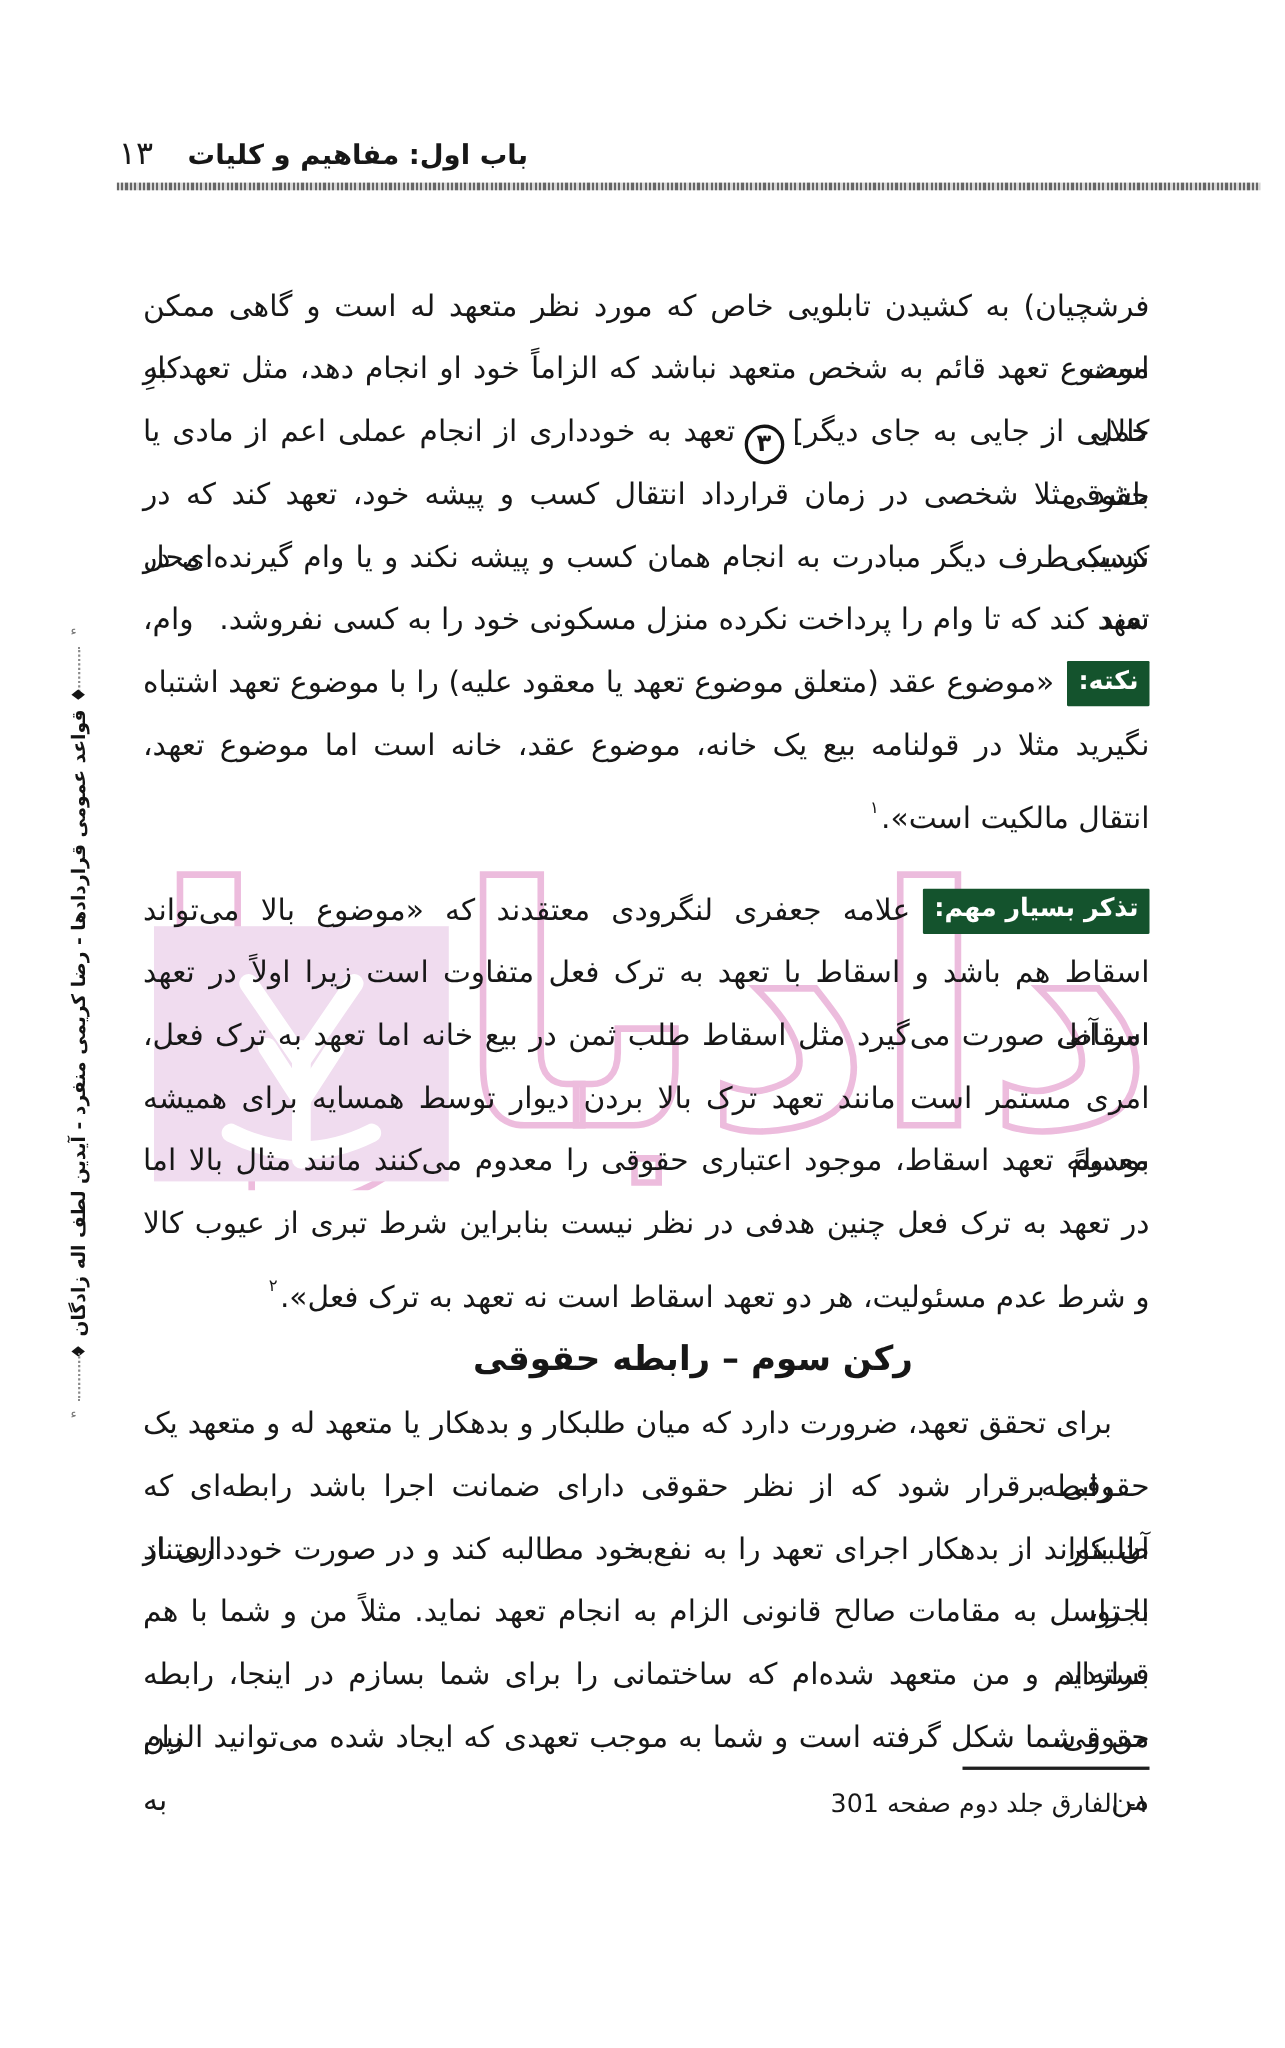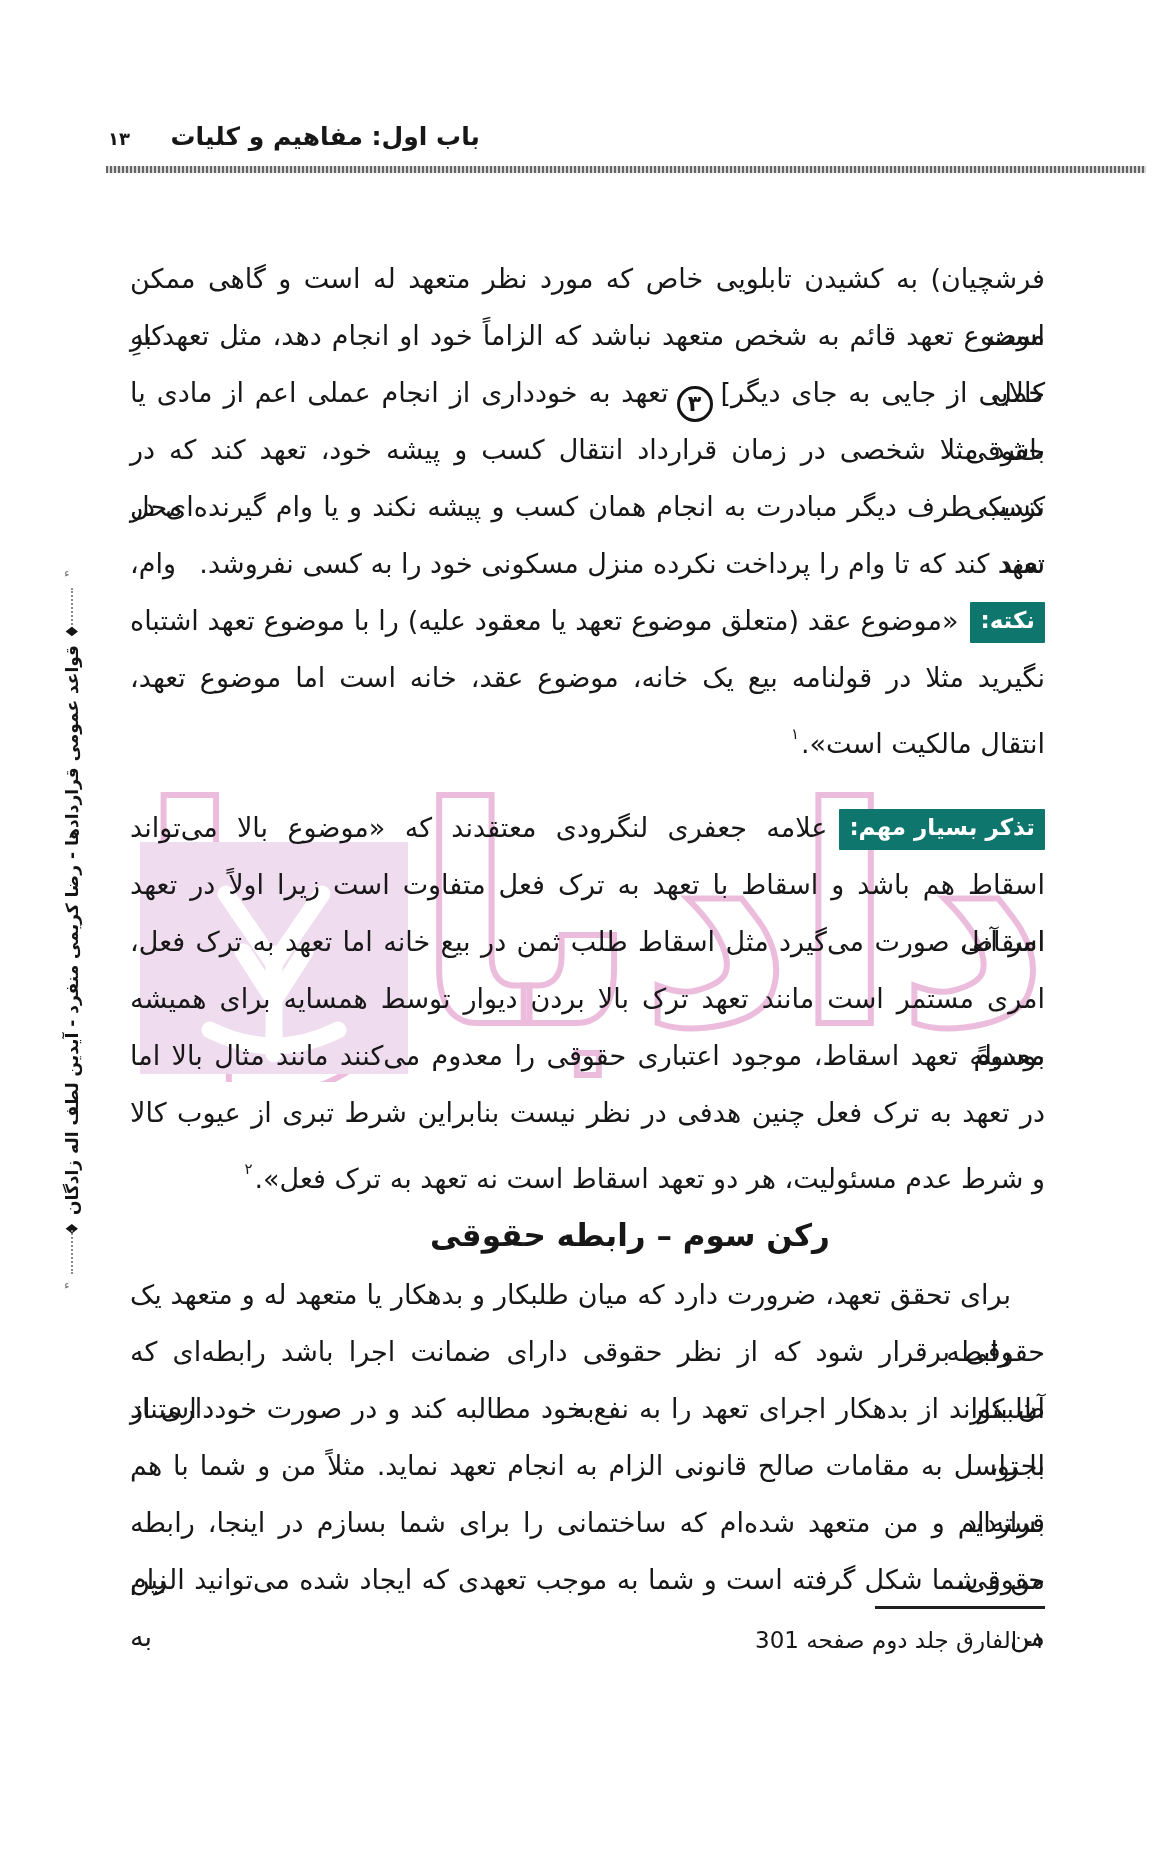--- a/index.html
+++ b/index.html
@@ -3,21 +3,21 @@
 <meta charset="utf-8">
 <style>
   html,body{margin:0;padding:0;background:#ffffff;}
   .page{position:relative;width:1168px;height:1862px;background:#ffffff;overflow:hidden;
         font-family:"DejaVu Sans",sans-serif;color:#171717;}
 
   
   .header{position:absolute;left:108px;top:122px;width:372px;direction:rtl;
           display:flex;justify-content:space-between;align-items:baseline;z-index:3;}
   .chapter{font-weight:bold;font-size:25px;white-space:nowrap;}
-  .pagenum{font-weight:bold;font-size:18px;}
+  .pagenum{font-weight:normal;font-size:29px;}
   .header-rule{position:absolute;left:106px;top:166px;width:1040px;height:7px;z-index:3;
     background:repeating-linear-gradient(90deg,rgba(75,75,75,.85) 0 2px,rgba(175,175,175,.5) 2px 4px);}
 
   
   .sidebar-text{position:absolute;left:72px;top:930px;transform:translate(-50%,-50%) rotate(-90deg);
     white-space:nowrap;font-size:17px;font-weight:bold;direction:rtl;color:#141414;z-index:3;}
   .tick{position:absolute;left:71px;width:0;height:44px;border-left:2px dotted #8a8a8a;z-index:3;}
   .tick-top{top:588px;}
   .tick-bottom{top:1230px;}
   .tick-dot{position:absolute;left:64px;font-size:12px;color:#777;z-index:3;}
@@ -33,21 +33,21 @@
 
   
   .textcol{position:absolute;left:130px;top:250px;width:915px;direction:rtl;
     font-size:27px;z-index:2;}
   .line{height:57px;line-height:57px;text-align:justify;text-align-last:justify;}
   .line.last{text-align-last:right;}
   .line.ind{padding-right:34px;}
   .para.gap-top{margin-top:36px;}
   .heading{height:62px;line-height:62px;font-weight:bold;font-size:31px;
     text-align:left;padding-left:300px;direction:rtl;margin-top:6px;z-index:2;position:relative;}
-  .inv-label{display:inline-block;background:#0f766e;color:#ffffff;font-weight:bold;font-size:23px;
+  .inv-label{display:inline-block;background:#14532d;color:#ffffff;font-weight:bold;font-size:23px;
     line-height:1.25;padding:4px 10px 8px;margin-left:12px;vertical-align:middle;border-radius:1px;}
   .circled{display:inline-flex;width:36px;height:36px;border:3px solid #141414;border-radius:50%;
     align-items:center;justify-content:center;font-size:22px;font-weight:bold;
     vertical-align:-9px;margin:0 8px;box-sizing:border-box;}
   .fnref{font-size:15px;vertical-align:14px;margin-right:2px;}
 
   
   .footnotes{position:absolute;left:130px;top:1606px;width:915px;direction:rtl;z-index:2;}
   .fn-rule{width:170px;border-top:3px solid #1f1f1f;margin-bottom:8px;}
   .fn-line{font-size:23px;line-height:46px;text-align:right;}

